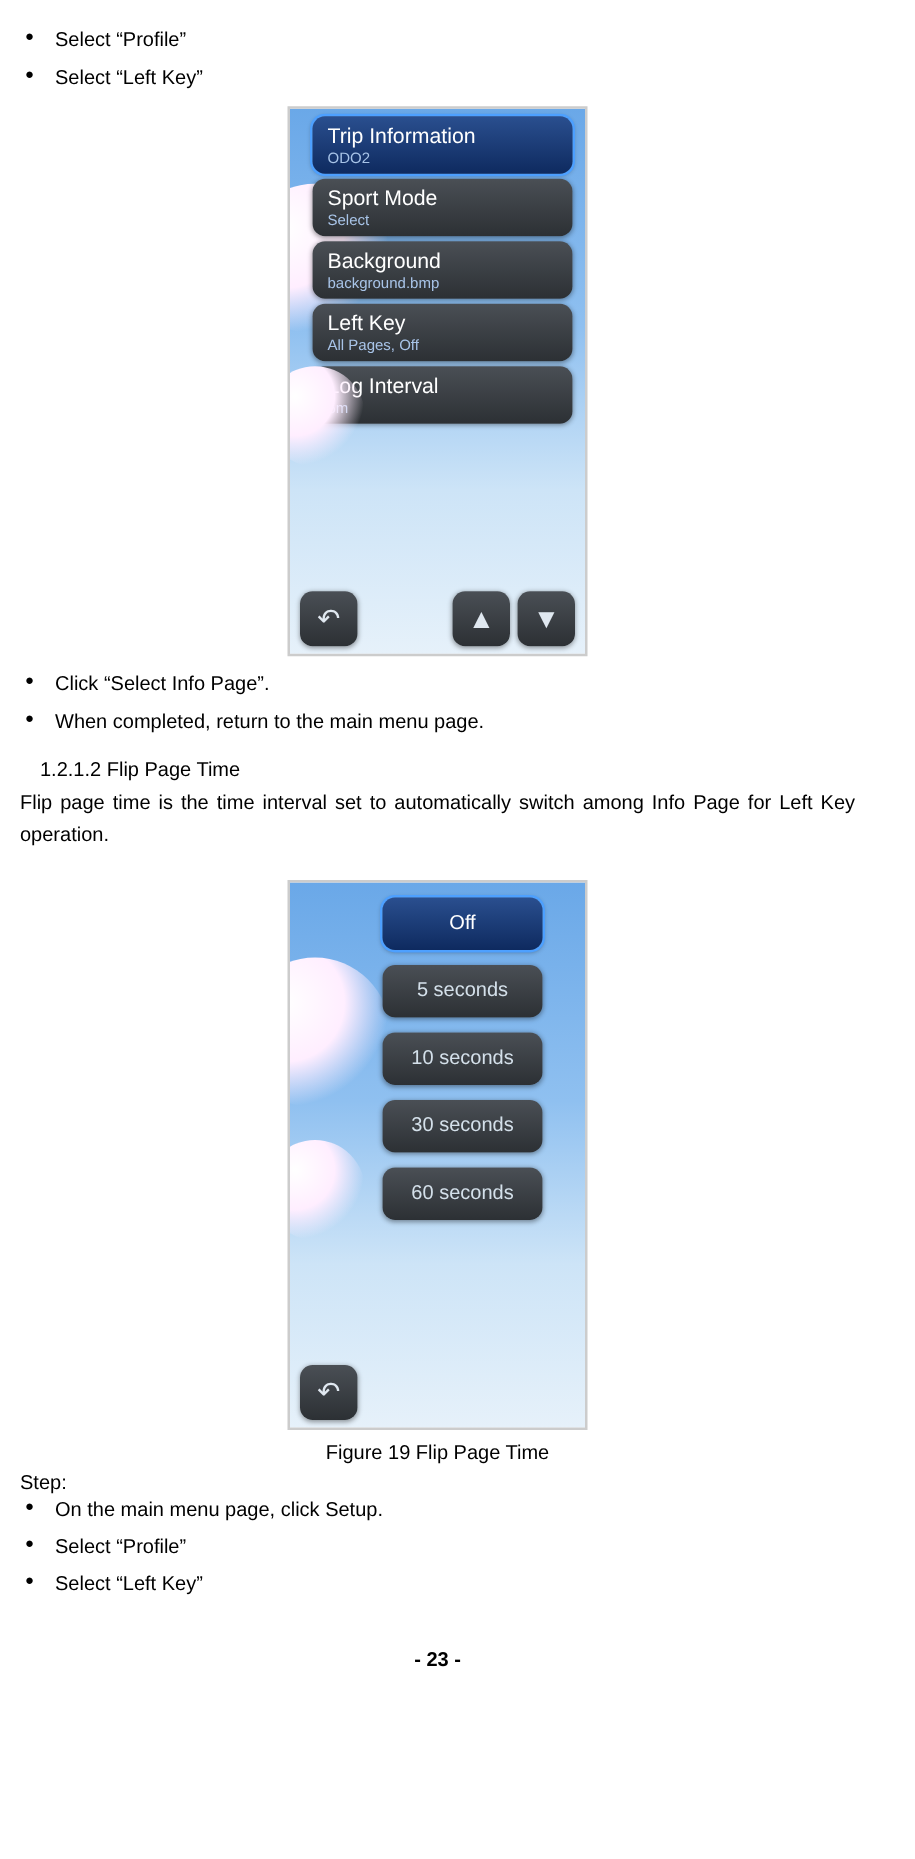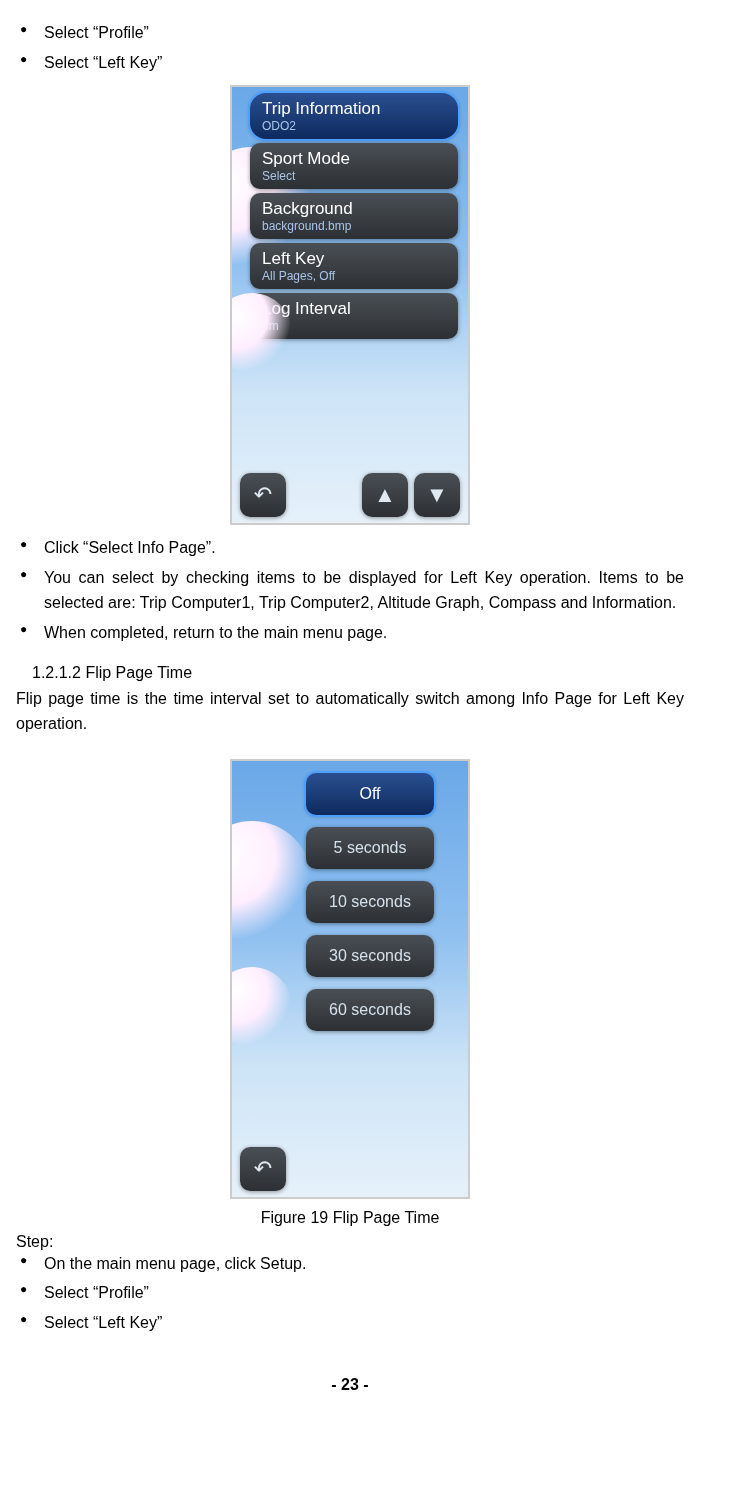--- a/index.html
+++ b/index.html
@@ -65,21 +65,20 @@
   .menu-item {
     background: linear-gradient(to bottom, #4a4f55 0%, #2c3034 100%);
     border-radius: 10px;
     padding: 6px 12px 6px 12px;
     color: #fff;
     box-shadow: 0 1px 4px rgba(0,0,0,0.4);
   }
   .menu-item.active {
     background: linear-gradient(to bottom, #2a4f8f 0%, #0e2a5f 100%);
     box-shadow: 0 0 0 2px #4da0ff, 0 1px 4px rgba(0,0,0,0.4);
-    border-radius: 16px;
   }
   .menu-item .title { font-size: 17px; font-weight: 400; color: #fff; }
   .menu-item .sub   { font-size: 12px; color: #a8c4e8; }
   .menu-item.active .sub { color: #a8c4e8; }
   .option-list {
     position: absolute;
     top: 12px;
     left: 34px;
     right: 34px;
     display: flex;
@@ -185,21 +184,20 @@
         <div class="nav-btn">
           <span>▼</span>
         </div>
       </div>
     </div>
   </div>
 </div>
 
 <ul class="bullets">
   <li>Click “Select Info Page”.</li>
-  <li>You can select by checking items to be displayed for Left Key operation. Items to be selected are: Trip Computer1, Trip Computer2, Altitude Graph, Compass and Information.</li>
   <li>When completed, return to the main menu page.</li>
 </ul>
 
 <div class="section-heading">1.2.1.2 Flip Page Time</div>
 <div class="para">Flip page time is the time interval set to automatically switch among Info Page for Left Key operation.</div>
 
 <div class="screenshot-wrap">
   <div class="device">
     <div class="option-list">
       <div class="option-item selected">Off</div>

